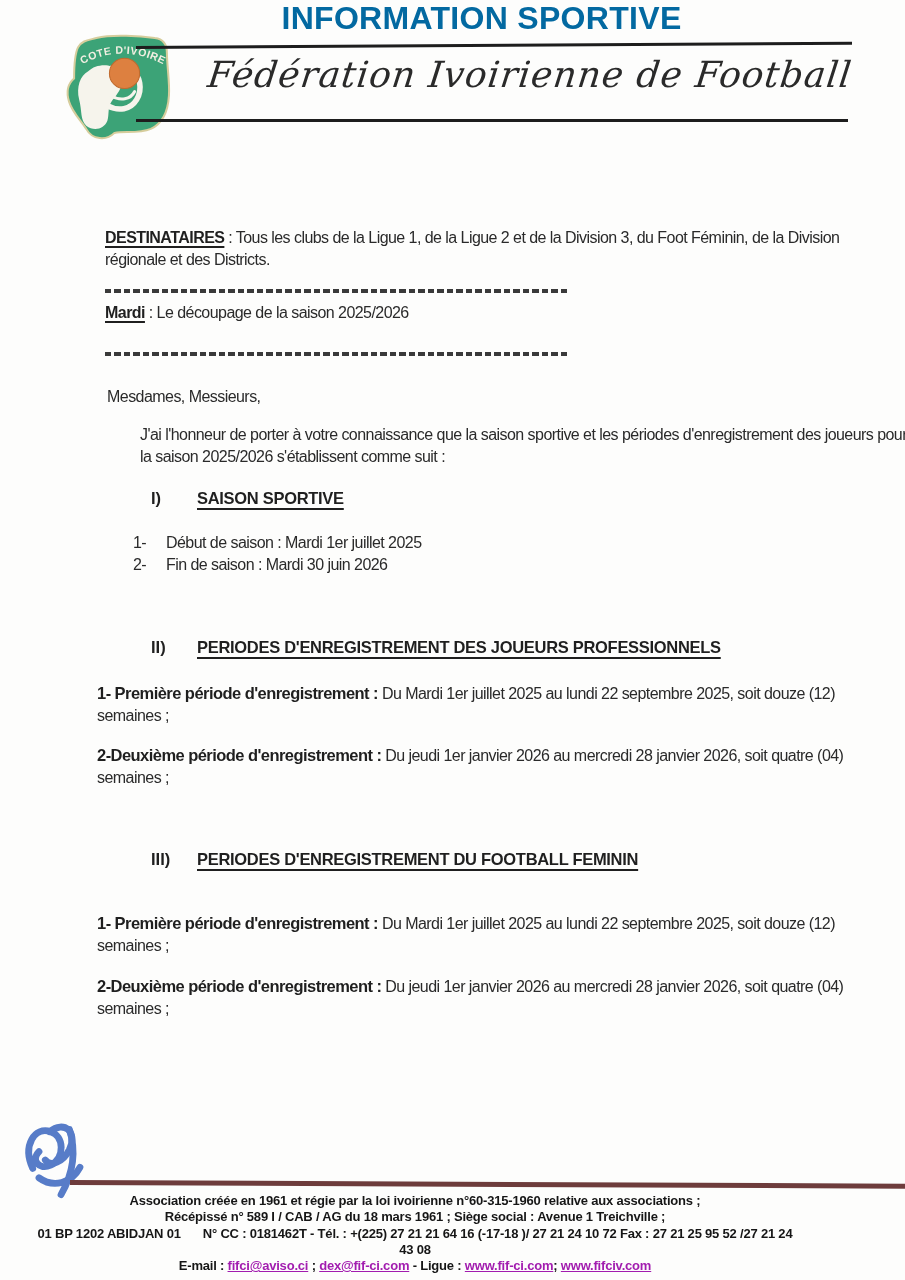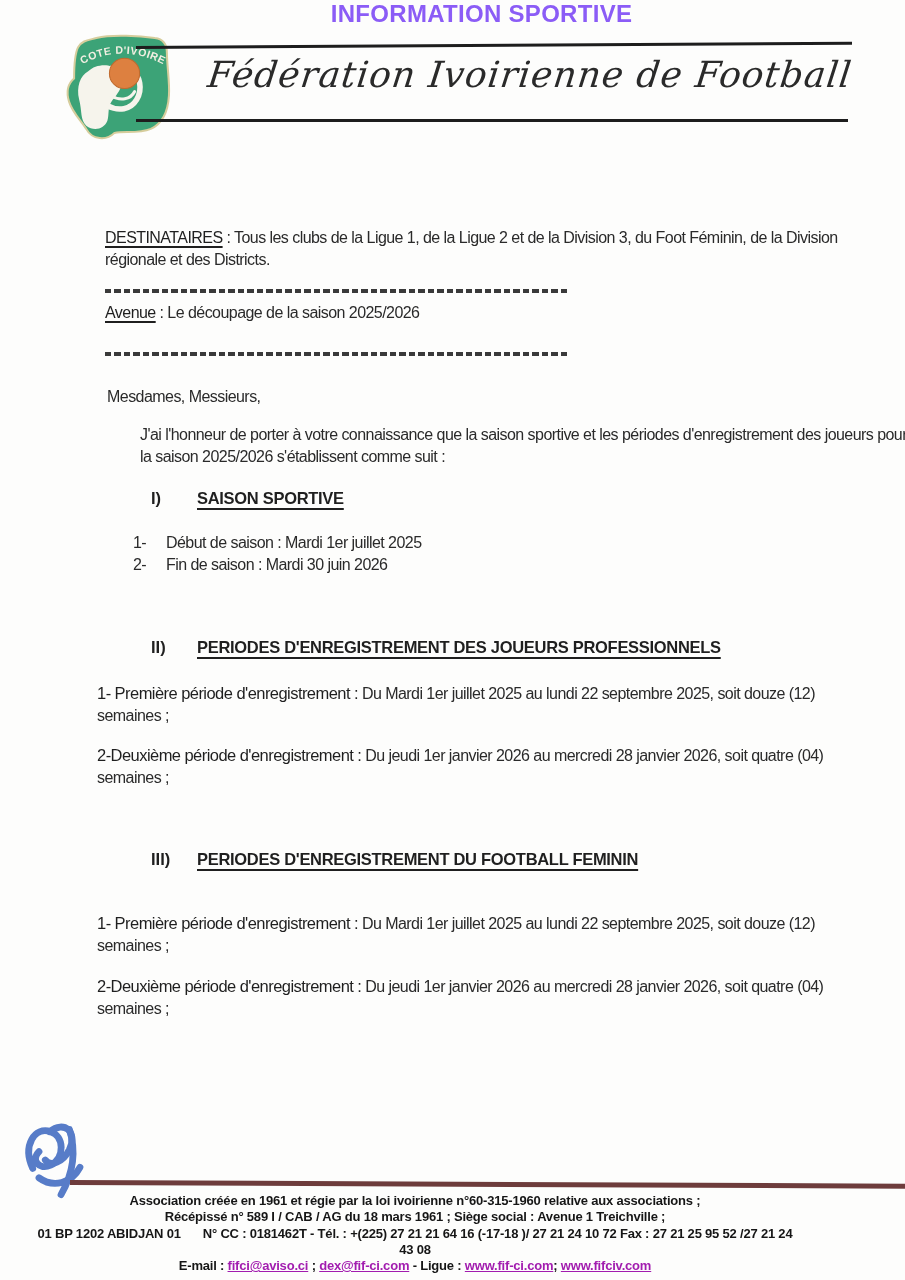--- a/index.html
+++ b/index.html
@@ -4,30 +4,30 @@
 <style>
   * { margin:0; padding:0; box-sizing:border-box; }
   html,body { background:#e9e9e9; }
   .page {
     position:relative; width:905px; height:1280px; margin:0 auto;
     background:#fdfdfc; overflow:hidden;
     font-family:"Liberation Sans", sans-serif; color:#262626;
   }
   .abs { position:absolute; }
   .t { font-size:16px; line-height:22px; letter-spacing:-0.55px; color:#2a2a2a; }
-  .b { font-weight:normal; color:#1f1f1f; }
+  .b { font-weight:bold; color:#1f1f1f; }
   .u { text-decoration:underline; text-underline-offset:3px; text-decoration-thickness:2px; }
   .rule { background:#1d1d1d; height:3px; }
   .dash {
     height:4px;
     background:repeating-linear-gradient(90deg,#3a3a3a 0 6.5px, transparent 6.5px 9.5px);
   }
   .doc-title {
     left:0; top:181; width:905px; padding-left:58px; text-align:center;
-    font-size:24px; font-weight:bold; letter-spacing:0.3px; color:#8b5cf6;
+    font-size:32px; font-weight:bold; letter-spacing:0.3px; color:#0369a1;
   }
   .script-name {
     left:205px; top:54px; width:650px; text-align:center;
     font-family:"DejaVu Serif", serif; font-style:italic; font-weight:500;
     font-size:36px; color:#2a2a2a; letter-spacing:1px; transform:skewX(-7deg);
   }
   .sec-head { display:flex; }
   .sec-head .num { width:46px; font-weight:bold; color:#1f1f1f; font-size:16.5px; }
   .sec-head .hd { font-weight:bold; font-size:16.5px; color:#1f1f1f;
     text-decoration:underline; text-underline-offset:4px; text-decoration-thickness:2px; letter-spacing:-0.3px; }
@@ -72,21 +72,21 @@
 
   <div class="abs doc-title">INFORMATION SPORTIVE</div>
 
   <div class="abs t" style="left:105px; top:227px; width:782px;">
     <span class="b u">DESTINATAIRES</span><span> : Tous les clubs de la Ligue 1, de la Ligue 2 et de la Division 3, du Foot Féminin, de la Division régionale et des Districts.</span>
   </div>
 
   <div class="abs dash" style="left:105px; top:289px; width:462px;"></div>
 
   <div class="abs t" style="left:105px; top:302px; width:700px;">
-    <span class="b u">Avenue</span><span> : Le découpage de la saison 2025/2026</span>
+    <span class="b u">Mardi</span><span> : Le découpage de la saison 2025/2026</span>
   </div>
 
   <div class="abs dash" style="left:105px; top:352px; width:462px;"></div>
 
   <div class="abs t" style="left:107px; top:386px;">Mesdames, Messieurs,</div>
   <div class="abs t" style="left:108px; top:424px; width:782px;margin-left:32px;">J'ai l'honneur de porter à votre connaissance que la saison sportive et les périodes d'enregistrement des joueurs pour la saison 2025/2026 s'établissent comme suit :</div>
 
   <div class="abs sec-head" style="left:151px; top:489px;">
     <span class="num">I)</span>
     <span class="hd">SAISON SPORTIVE</span>

